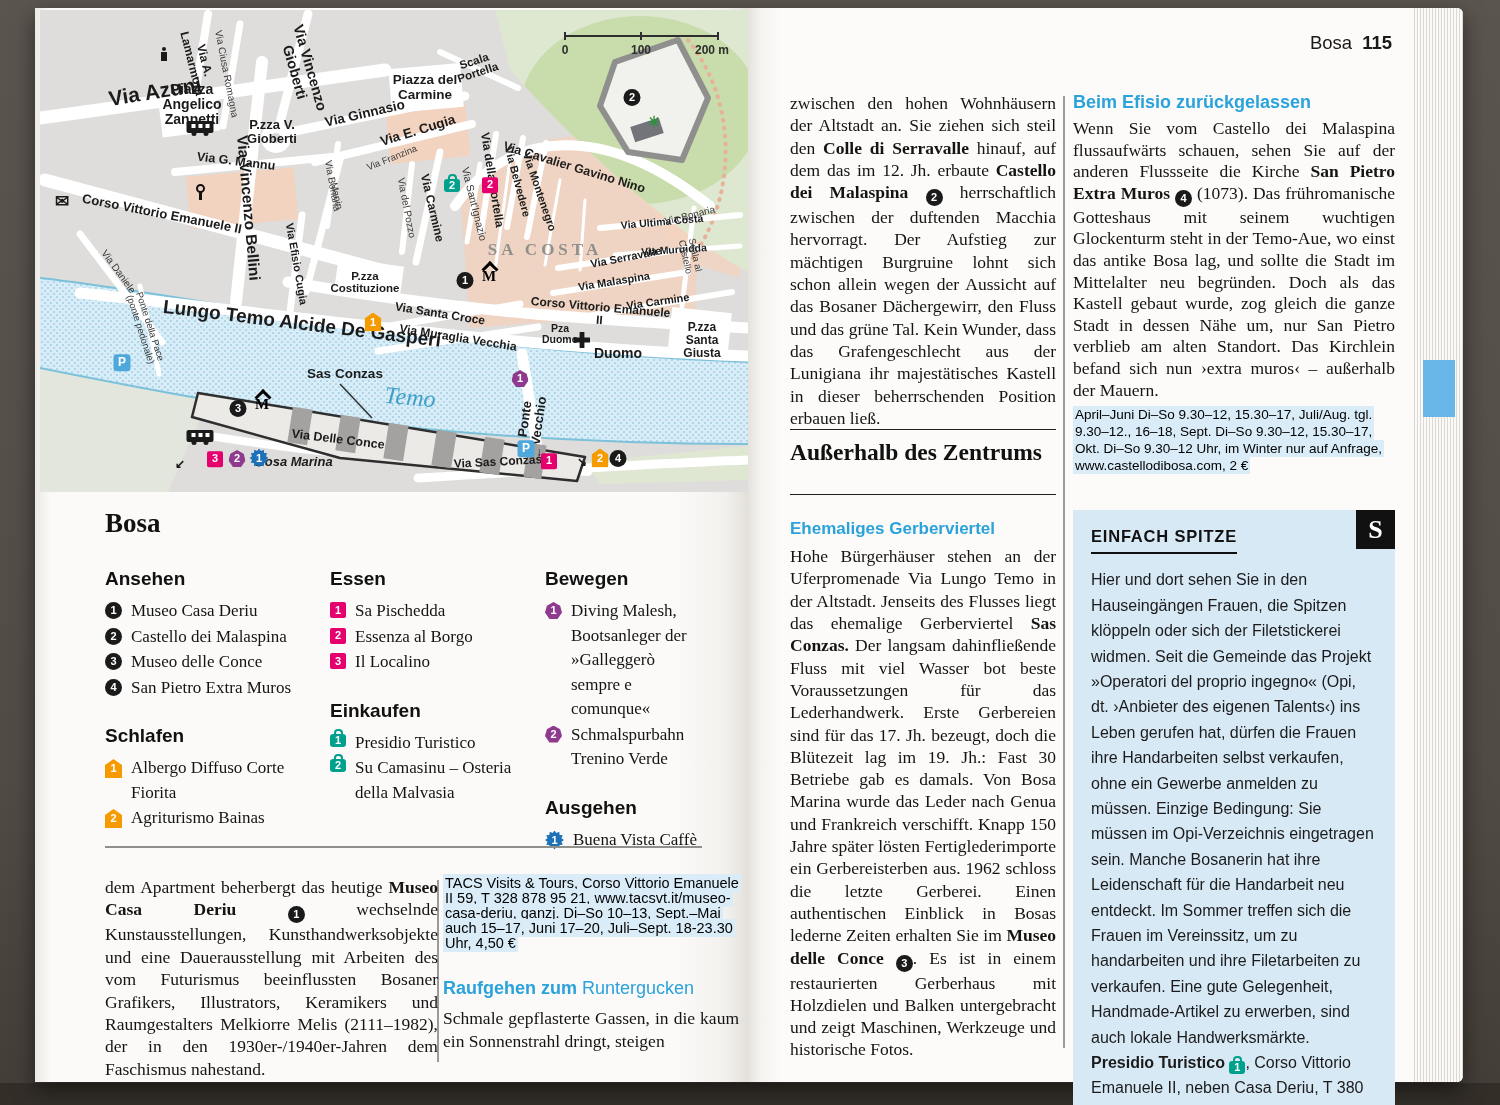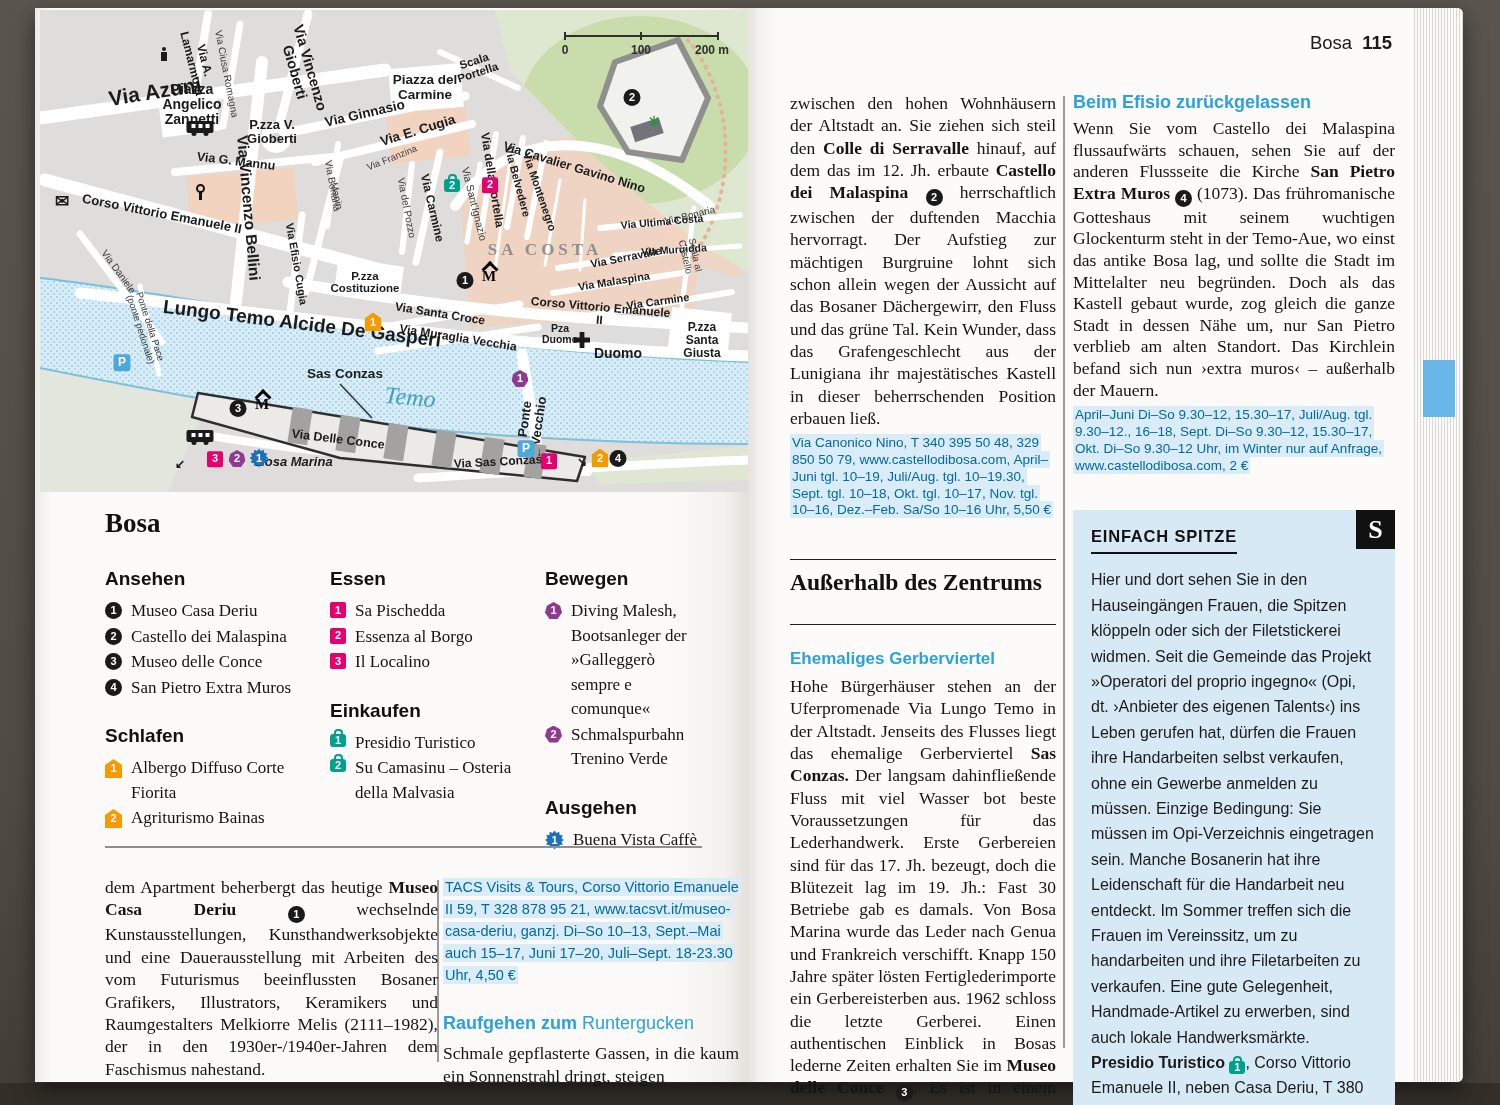--- a/index.html
+++ b/index.html
@@ -75,28 +75,28 @@
   .lsec h3{margin:0 0 9px;font-size:19px;color:#111}
   .lsec ul{margin:0;padding:0;list-style:none}
   .lsec li{display:flex;gap:9px;font-family:"Liberation Serif",serif;font-size:17px;
       line-height:24.5px;color:#141414;margin-bottom:1px}
   .lsec li .mk{flex:0 0 auto;margin-top:3px}
 
   
   .body{font-family:"Liberation Serif",serif;font-size:17.5px;line-height:22.4px;
         text-align:justify;margin:0;color:#141414}
   .hl{background:#d9ecf7;box-decoration-break:clone;-webkit-box-decoration-break:clone;padding:1px 2px}
-  .info{margin:0;color:#0369a1}
+  .info{margin:0;color:#000000}
   .bluehead{color:#2aa2dc;font-weight:bold;margin:0}
   .rule{position:absolute;background:#8f8f8c;height:1.5px}
   .vrule{position:absolute;background:#9a9a98;width:1.5px}
 
   .colA{position:absolute;left:70px;top:868px;width:333px}
   .colB{position:absolute;left:408px;top:868px;width:296px}
-  .colB .info{font-size:14.5px;line-height:22px}
+  .colB .info{font-size:14.5px;line-height:15px}
   .colB .bluehead{font-size:18px;margin-top:27px;margin-bottom:8px}
   .colB .body{font-size:17.5px;line-height:23px}
 
   .rheader{position:absolute;top:24px;right:20px;font-size:18.5px;color:#1a1a1a}
   .rheader b{margin-left:10px}
   .rcol1{position:absolute;left:42px;top:84px;width:266px}
   .rcol2{position:absolute;left:325px;top:84px;width:322px}
   .rcol1 .body{font-size:17.5px;line-height:22.3px}
   .rcol1 .info,.rcol2 .info{font-size:13.5px;line-height:16.8px}
   .rcol1 .info{margin:6px 0 40px}
@@ -499,21 +499,20 @@
     <div class="rheader">
       <span>Bosa</span><b>115</b>
     </div>
 
     <div class="vrule" style="left:315px;top:88px;height:952px"></div>
 
     <div class="rcol1">
       <p class="body" id="rp1"><span>zwischen den hohen Wohnhäusern der Altstadt an. Sie ziehen sich steil den </span><span class="b">Colle di Serravalle</span><span> hinauf, auf dem das im 12. Jh. erbaute </span><span class="b">Castello dei Malaspina </span><span class="mk circle">
             <b>2</b>
           </span><span> herrschaftlich zwischen der duftenden Macchia hervorragt. Der Aufstieg zur mächtigen Burgruine lohnt sich schon allein wegen der Aussicht auf das Bosaner Dächergewirr, den Fluss und das grüne Tal. Kein Wunder, dass das Grafengeschlecht aus der Lunigiana ihr majestätisches Kastell in dieser beherrschenden Position erbauen ließ.</span></p>
-      <p class="info"><span class="hl">Via Canonico Nino, T 340 395 50 48, 329 850 50 79, www.castellodibosa.com, April–Juni tgl. 10–19, Juli/Aug. tgl. 10–19.30, Sept. tgl. 10–18, Okt. tgl. 10–17, Nov. tgl. 10–16, Dez.–Feb. Sa/So 10–16 Uhr, 5,50 €</span></p>
       <h2 class="sechead">Außerhalb des Zentrums</h2>
       <p class="bluehead sub">Ehemaliges Gerberviertel</p>
       <p class="body" id="rp2"><span>Hohe Bürgerhäuser stehen an der Uferpromenade Via Lungo Temo in der Altstadt. Jenseits des Flusses liegt das ehemalige Gerberviertel </span><span class="b">Sas Conzas.</span><span> Der langsam dahinfließende Fluss mit viel Wasser bot beste Voraussetzungen für das Lederhandwerk. Erste Gerbereien sind für das 17. Jh. bezeugt, doch die Blütezeit lag im 19. Jh.: Fast 30 Betriebe gab es damals. Von Bosa Marina wurde das Leder nach Genua und Frankreich verschifft. Knapp 150 Jahre später lösten Fertiglederimporte ein Gerbereisterben aus. 1962 schloss die letzte Gerberei. Einen authentischen Einblick in Bosas lederne Zeiten erhalten Sie im </span><span class="b">Museo delle Conce </span><span class="mk circle">
             <b>3</b>
           </span><span>. Es ist in einem restaurierten Gerberhaus mit Holzdielen und Balken untergebracht und zeigt Maschinen, Werkzeuge und historische Fotos.</span></p>
 
     </div>
 
     <div class="rcol2">
       <p class="bluehead">Beim Efisio zurückgelassen</p>

